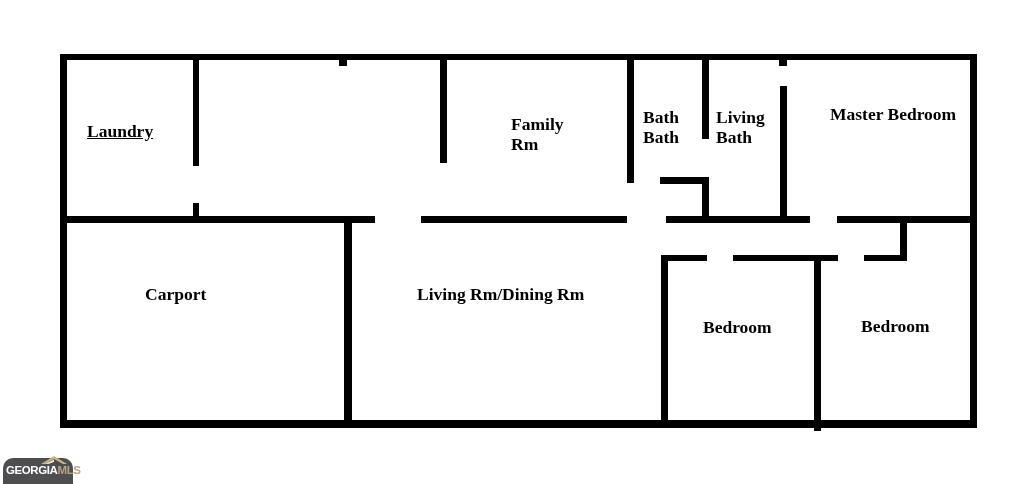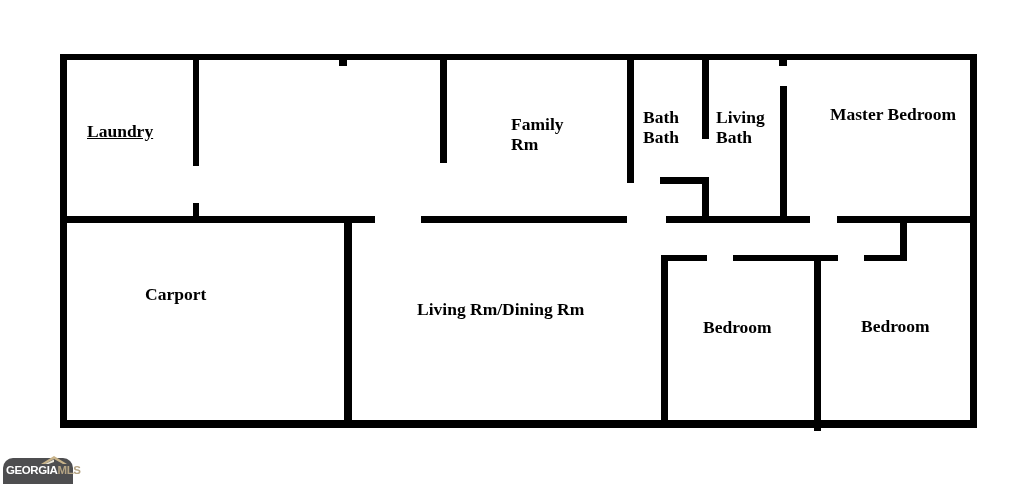--- a/index.html
+++ b/index.html
@@ -91,21 +91,21 @@
 
   <div class="room-label" style="left:716px;top:107px;">
     <div>Living</div>
     <div>Bath</div>
   </div>
 
   <div class="room-label" style="left:810px;top:104px;margin-left:20px;">Master Bedroom</div>
 
   <div class="room-label" style="left:136px;top:284px;margin-left:9px;">Carport</div>
 
-  <div class="room-label" style="left:417px;top:299px;">Living Rm/Dining Rm</div>
+  <div class="room-label" style="left:417px;top:284px;">Living Rm/Dining Rm</div>
 
   <div class="room-label" style="left:703px;top:317px;">Bedroom</div>
 
   <div class="room-label" style="left:861px;top:316px;">Bedroom</div>
 
   <div class="logo">
     <svg class="logo-roof" width="30" height="10" viewBox="0 0 30 10">
       <polygon points="2,9 15,1 28,9 24,9 15,4 6,9" fill="#c7b289"></polygon>
       <polygon points="6,9 15,4.5 15,7 9.5,9" fill="#e9e4d6"></polygon>
     </svg>

